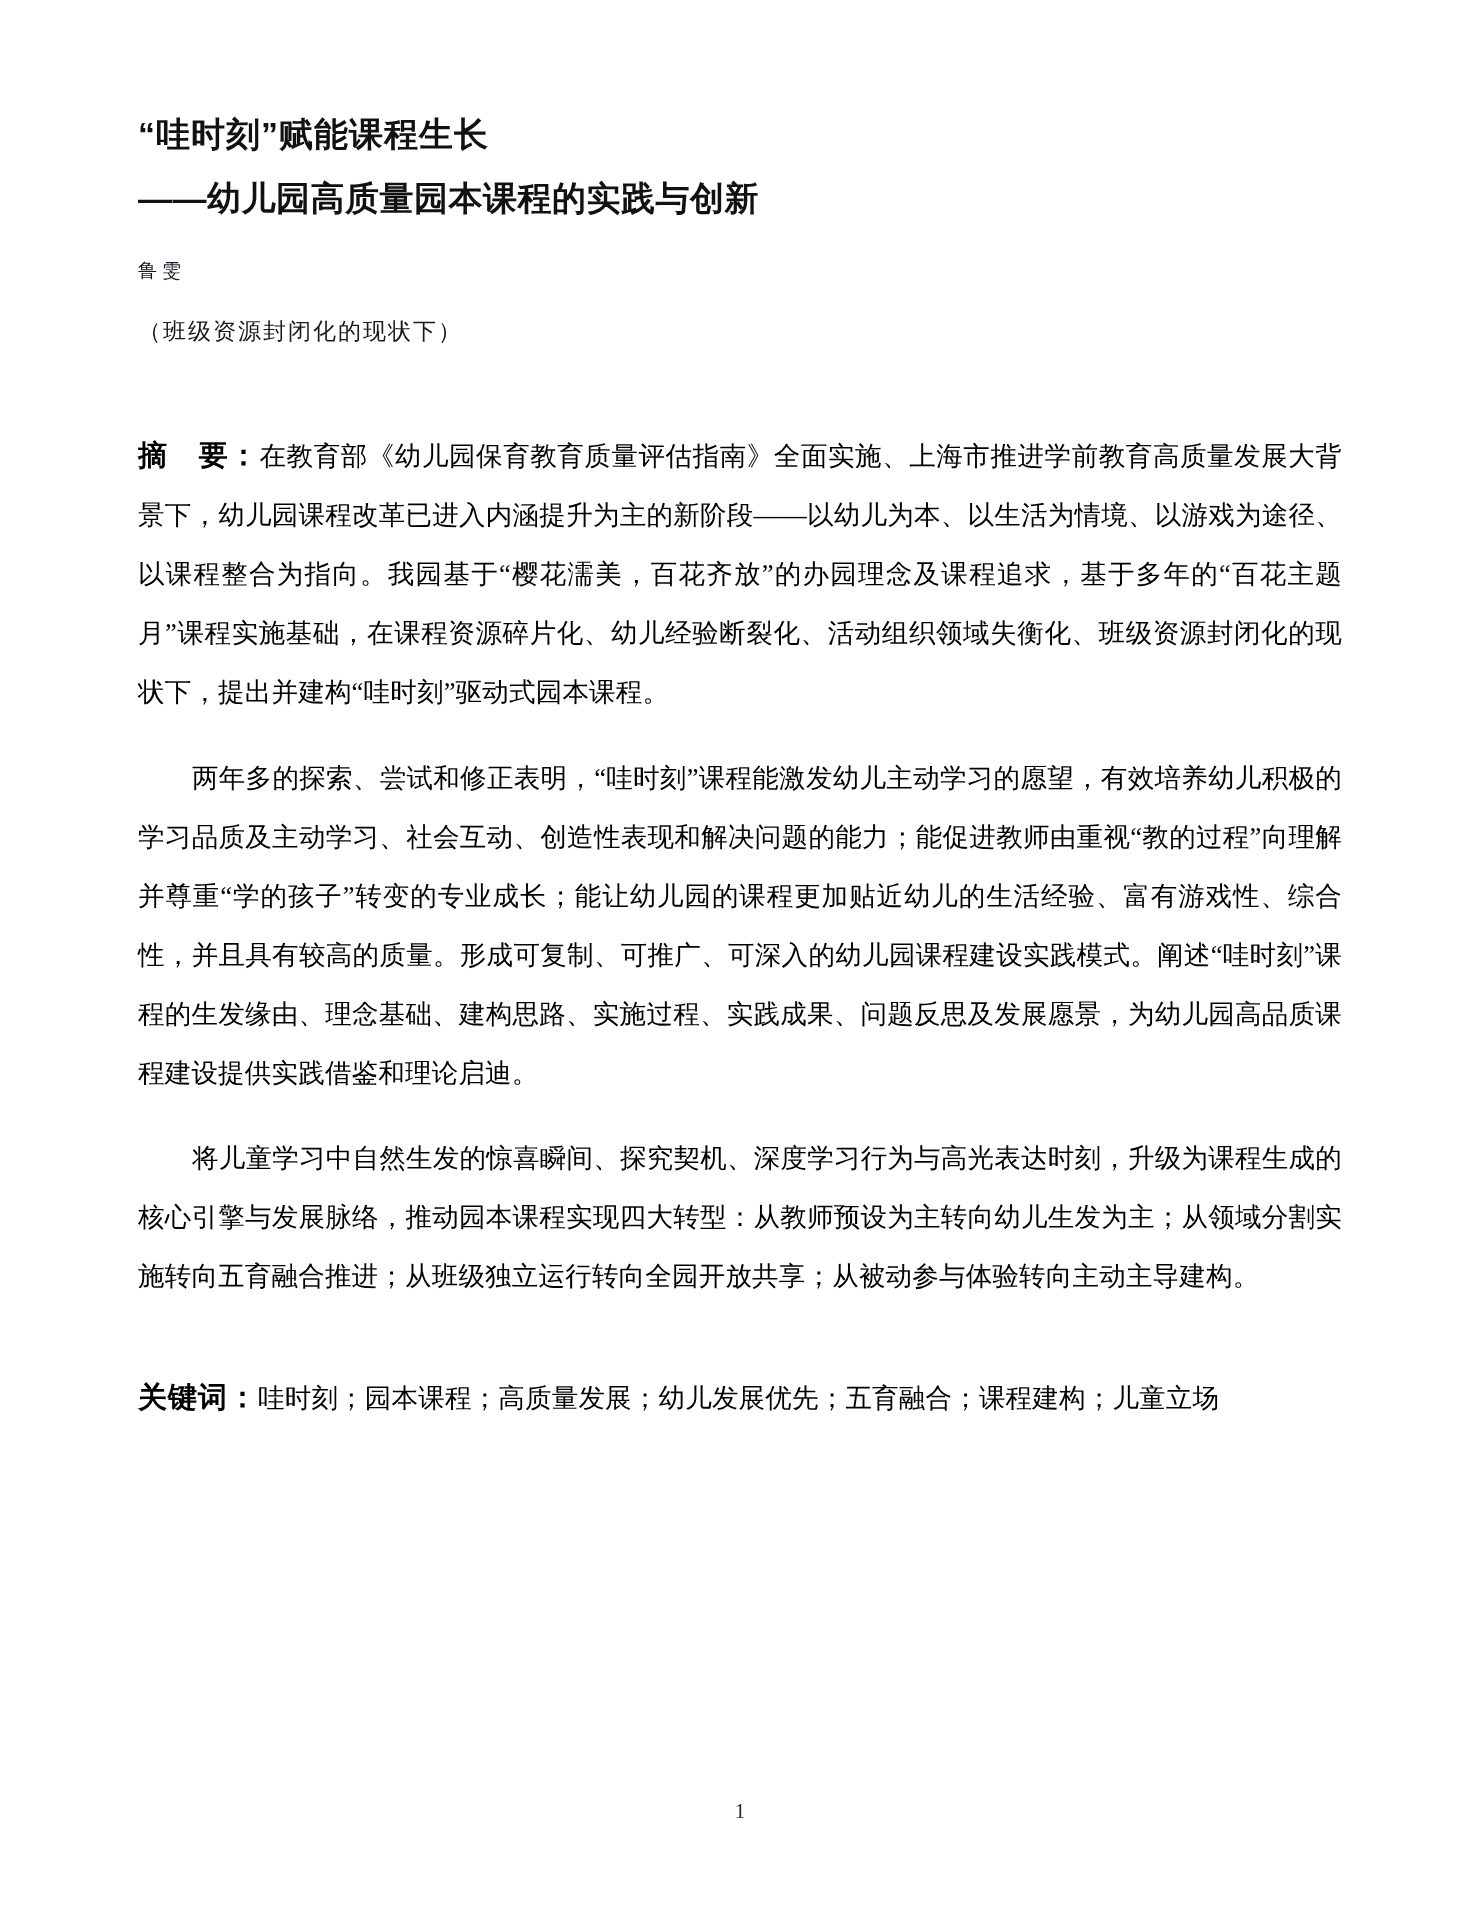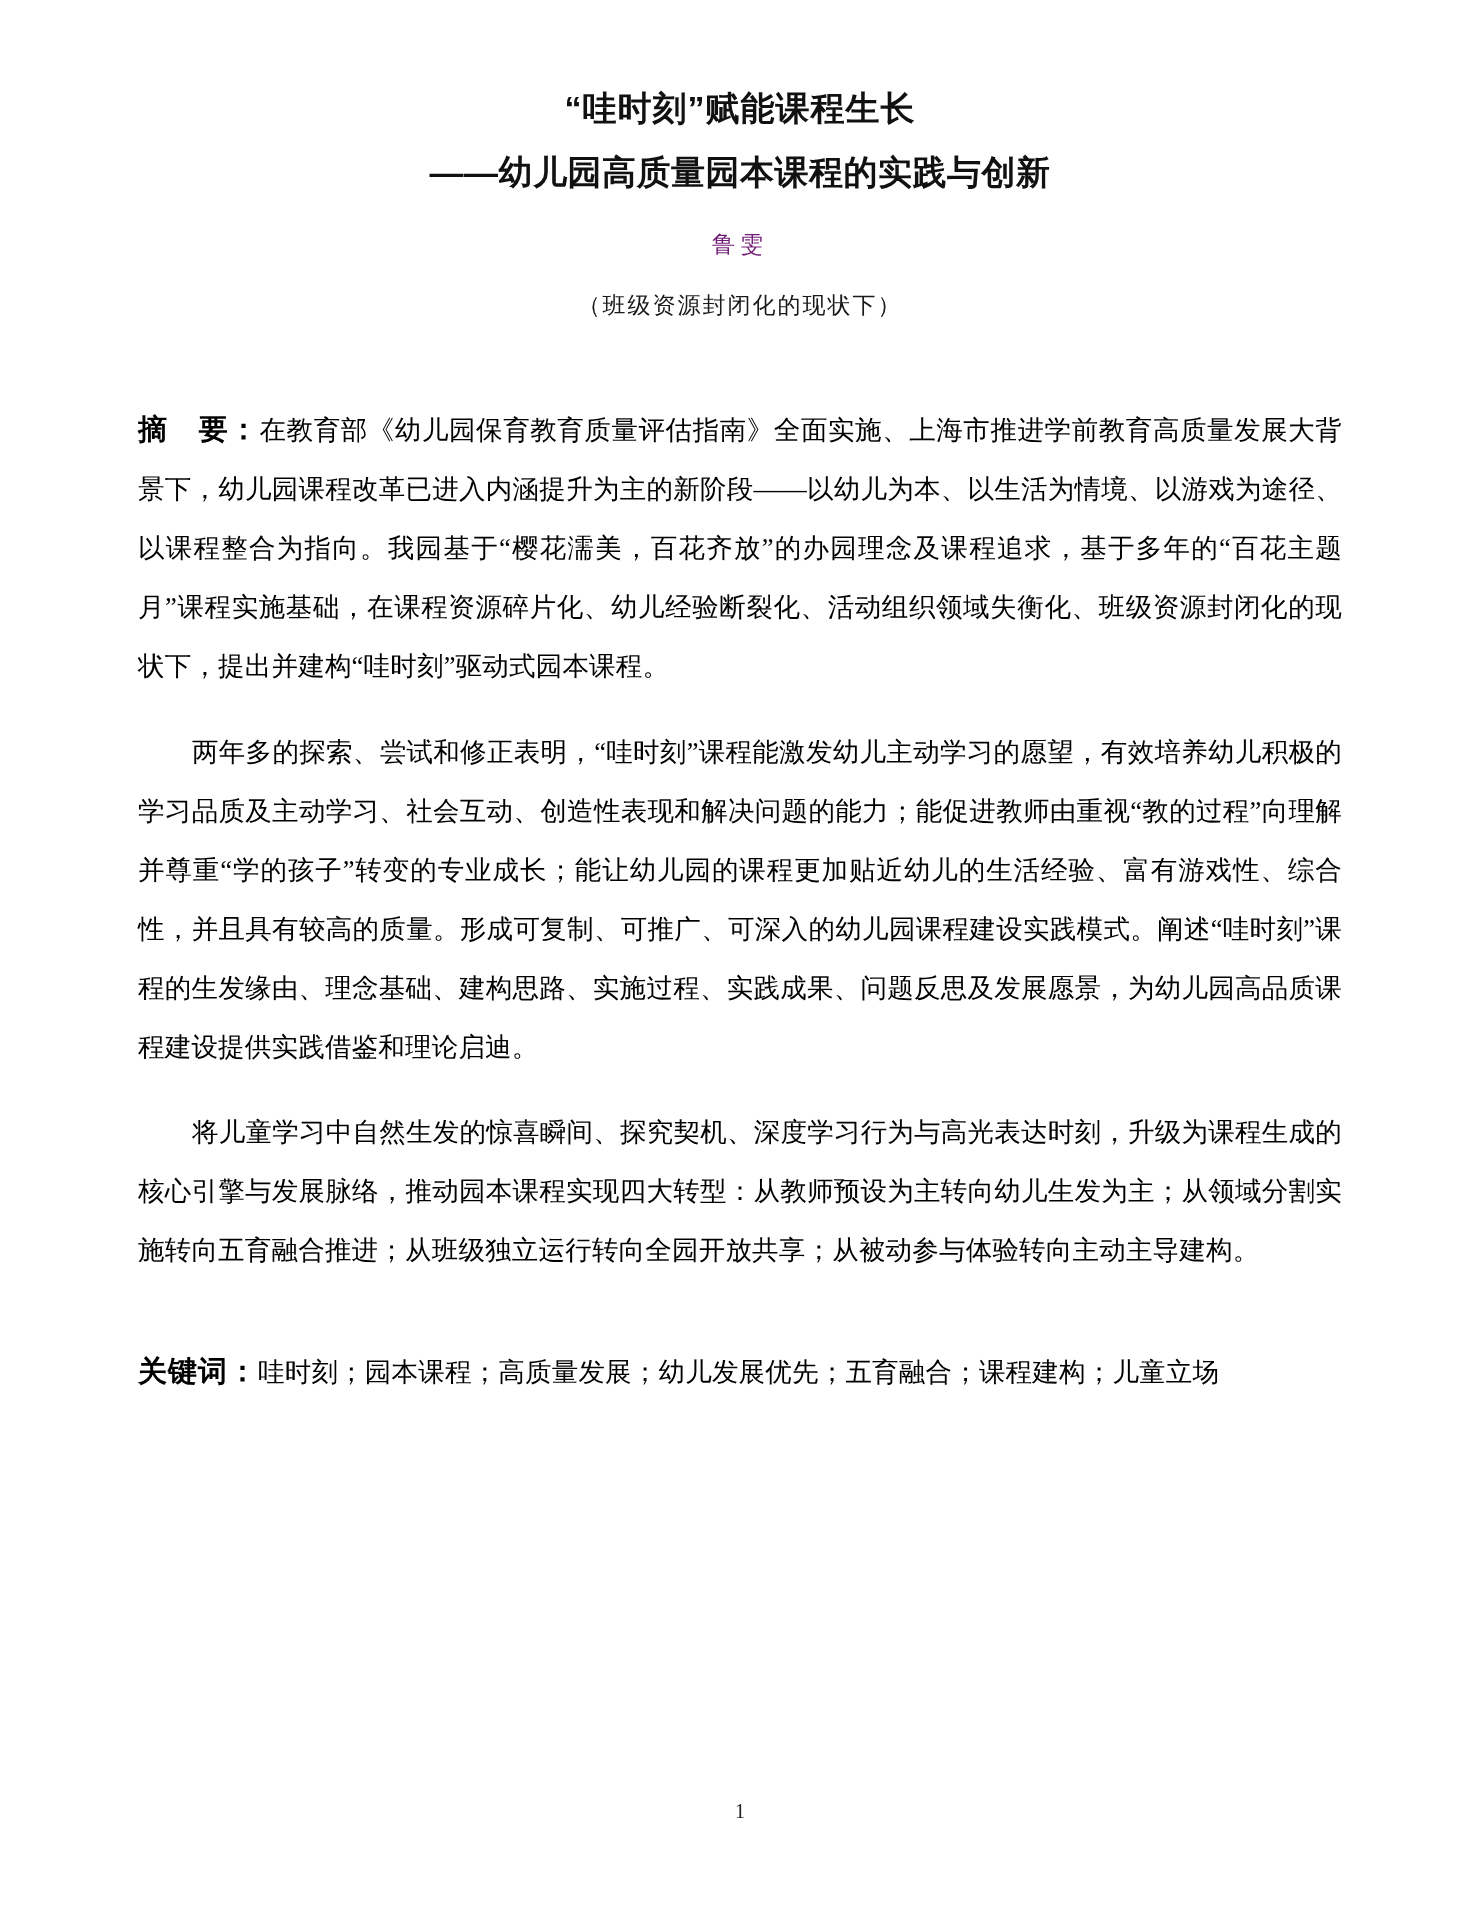--- a/index.html
+++ b/index.html
@@ -24,43 +24,43 @@
   }
   .content {
     position: absolute;
     left: 138px;
     top: 0;
     width: 1204px;
   }
 
   
   .title-block {
-    padding-top: 76px;
-    text-align: center;
+    padding-top: 102px;
+    text-align: left;
   }
   .title-main,
   .title-sub {
     font-family: "Liberation Sans", "DejaVu Sans", sans-serif;
     font-weight: bold;
     font-size: 34px;
     line-height: 64px;
     letter-spacing: 1px;
     color: #111111;
     white-space: nowrap;
   }
   .title-sub {
     letter-spacing: 0.5px;
   }
   .author {
     margin-top: 24px;
     font-family: "Liberation Serif", "DejaVu Serif", serif;
-    font-size: 23px;
+    font-size: 19px;
     line-height: 34px;
     letter-spacing: 5px;
-    color: #701a75;
+    color: #0f172a;
   }
   .affiliation {
     margin-top: 28px;
     font-family: "Liberation Serif", "DejaVu Serif", serif;
     font-size: 23px;
     line-height: 32px;
     letter-spacing: 2px;
     color: #1a1a1a;
   }
 

